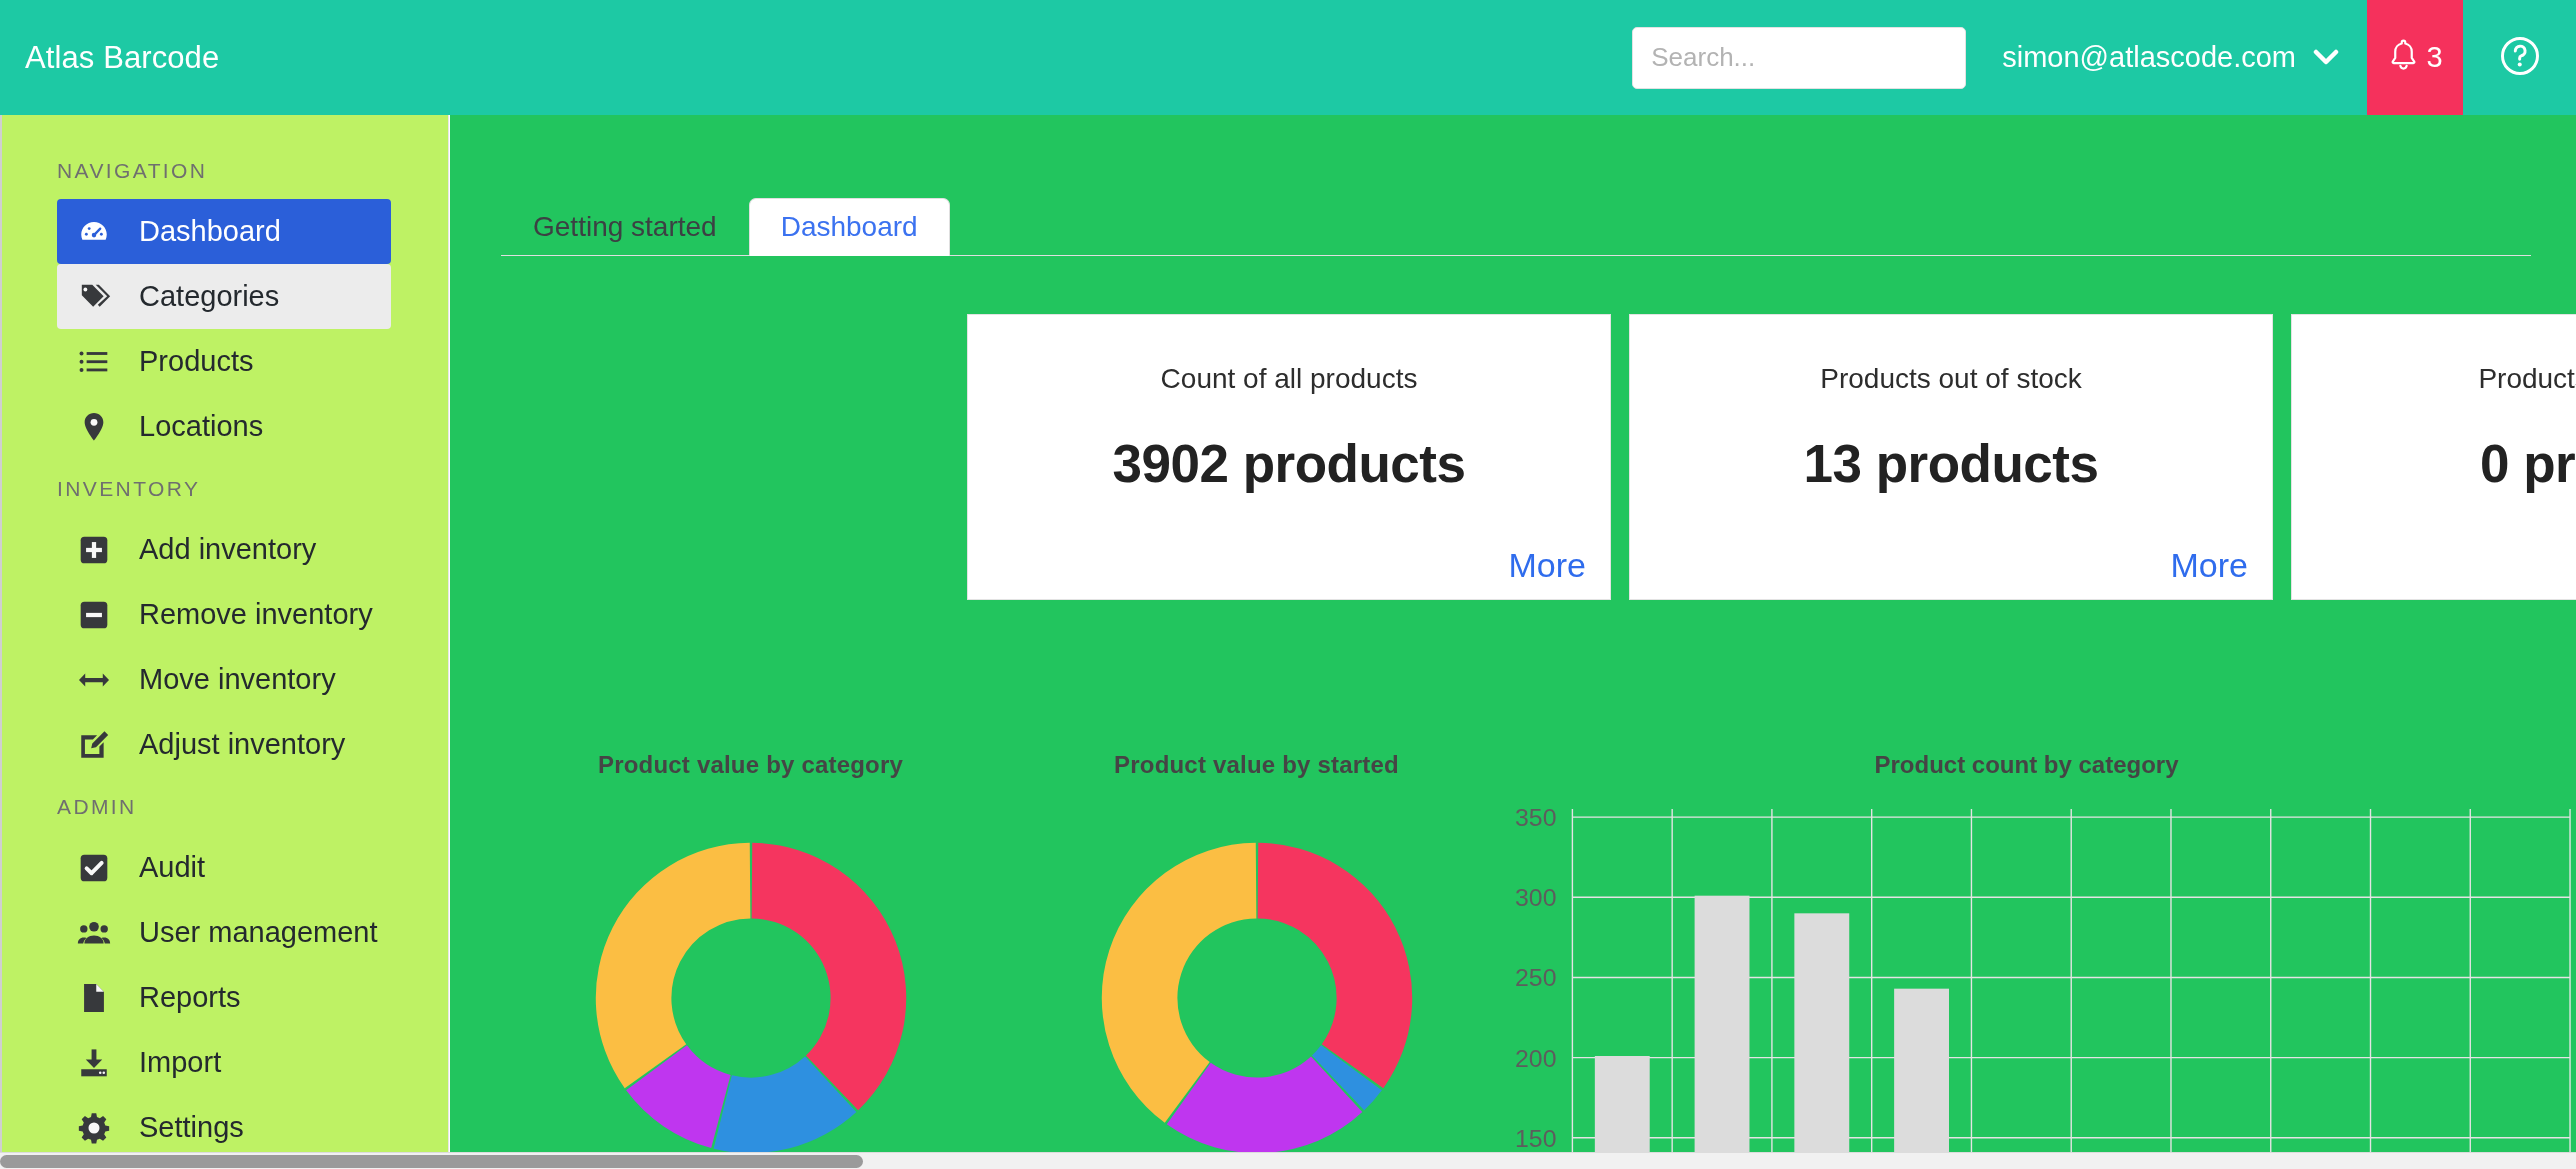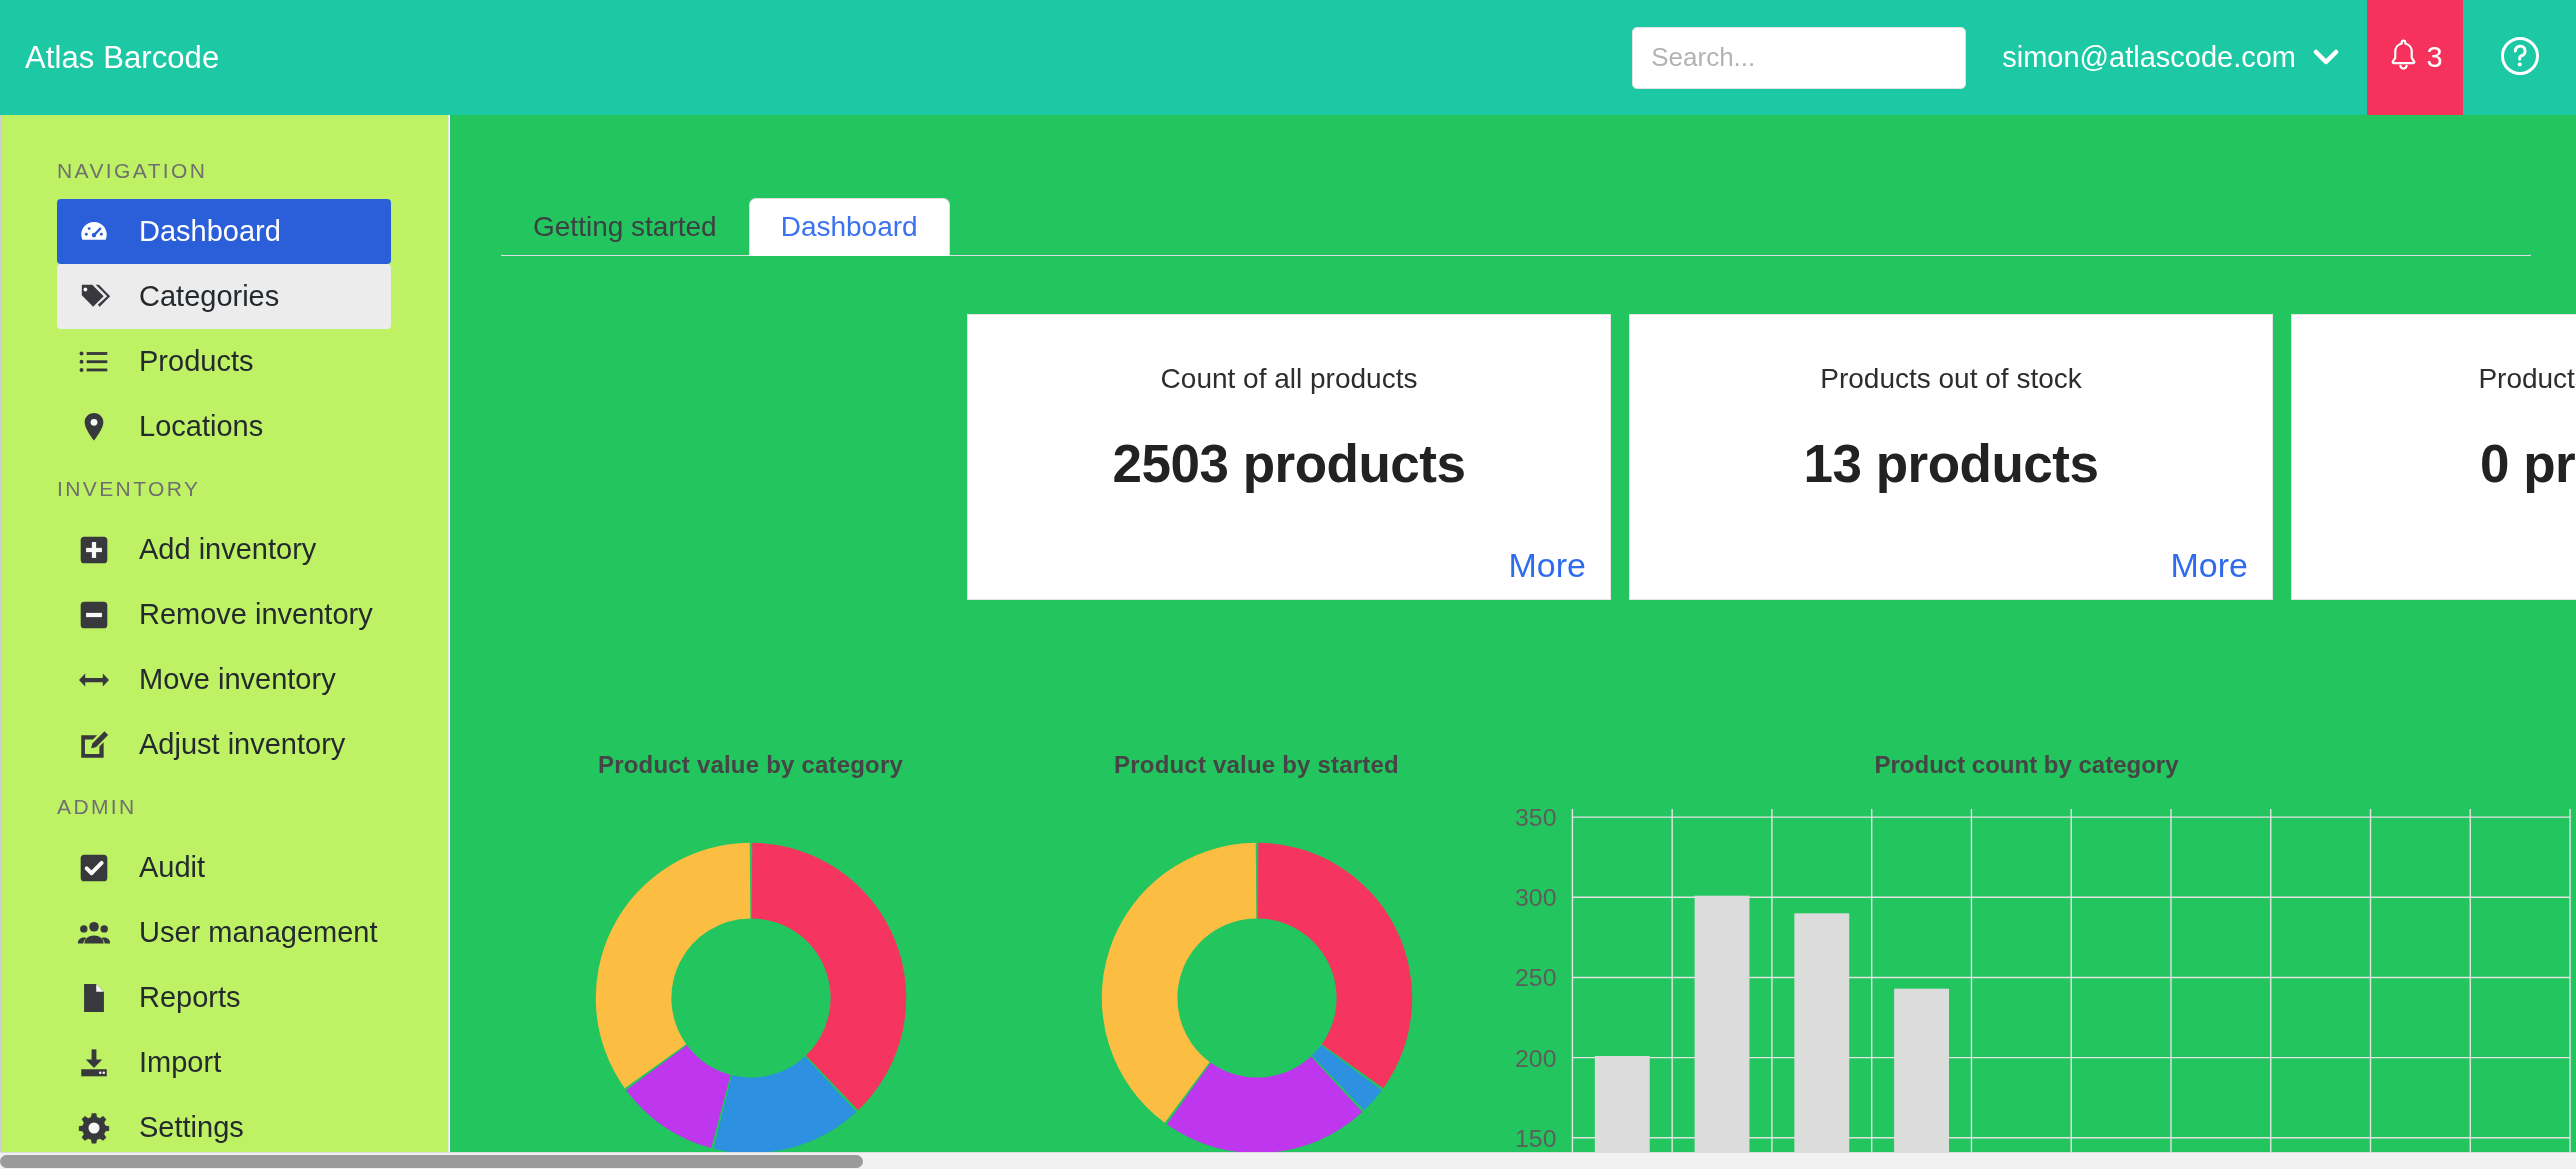--- a/index.html
+++ b/index.html
@@ -399,21 +399,21 @@
 <div class="main">
 
   <div class="tabs">
     <div class="tab">Getting started</div>
     <div class="tab active">Dashboard</div>
   </div>
 
   <div class="cards">
     <div class="card">
       <div class="card-title">Count of all products</div>
-      <div class="card-value">2503 products</div>
+      <div class="card-value">3902 products</div>
       <div class="card-more">More</div>
     </div>
     <div class="card">
       <div class="card-title">Products out of stock</div>
       <div class="card-value">13 products</div>
       <div class="card-more">More</div>
     </div>
     <div class="card">
       <div class="card-title">Products overstocked</div>
       <div class="card-value">0 products</div>

